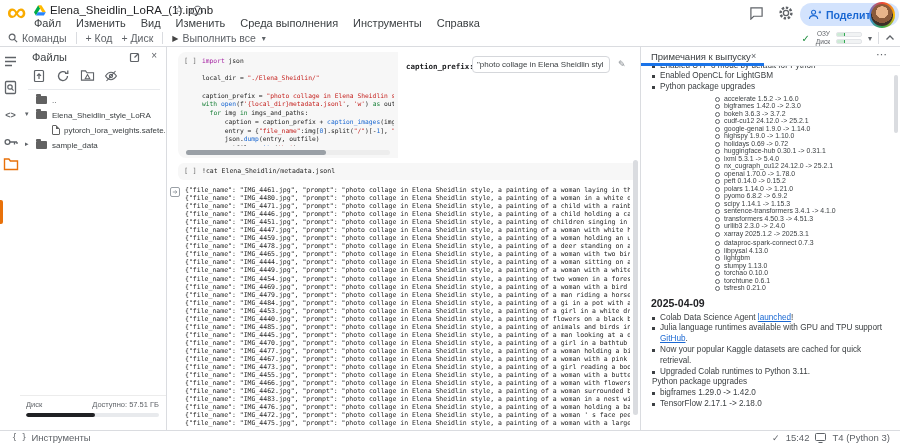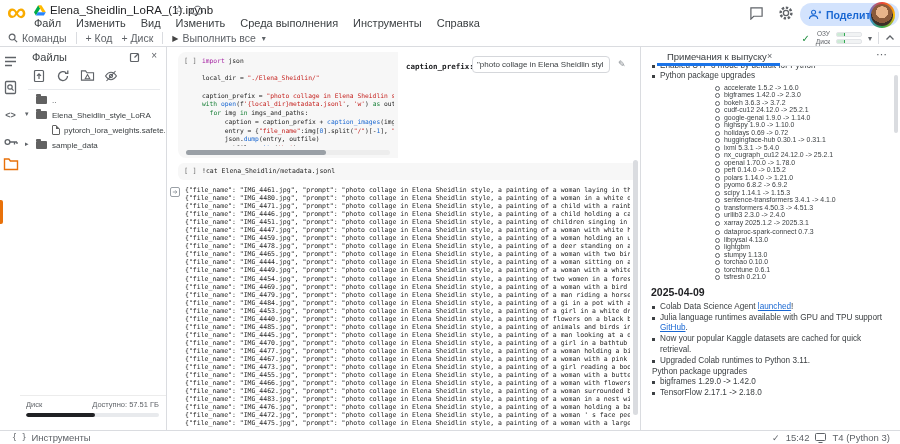--- a/index.html
+++ b/index.html
@@ -79,21 +79,21 @@
   #cell2 { position:absolute; left:10px; top:116px; width:460px; height:17px; background:#f7f7f7; border-radius:6px; }
   #cell2 .gutter { top:4px; }
   #cell2-line { position:absolute; left:24px; top:4px; font-family:"DejaVu Sans Mono", monospace; font-size:6.5px; color:#252525; white-space:pre; }
   #output-icon { position:absolute; left:2px; top:140px; }
   #output-lines { position:absolute; left:17px; top:139px; right:10px; bottom:0; overflow:hidden; }
   .ol { height:8.05px; font-family:"DejaVu Sans Mono", monospace; font-size:6.5px; color:#1f1f1f; white-space:pre; overflow:hidden; }
   #main-scrollbar { position:absolute; right:2px; top:113px; width:5px; height:255px; background:#dadce0; border-radius:3px; }
 
   
   #rnpanel { position:absolute; left:640px; right:0; top:47px; bottom:14px; background:#fff; border-left:1px solid #dadce0; overflow:hidden; }
-  #rn-header { position:absolute; left:16px; right:0; top:0; height:19px; background:#fff; border-bottom:1px solid #e8eaed; z-index:2; }
+  #rn-header { position:absolute; left:0; right:0; top:0; height:19px; background:#fff; border-bottom:1px solid #e8eaed; z-index:2; }
   #rn-tab { position:absolute; left:10px; top:4px; font-size:9.5px; color:#3c4043; }
   #rn-tab-close { position:absolute; left:110px; top:4px; font-size:9px; color:#5f6368; }
   #rn-underline { position:absolute; left:0; top:16px; width:123px; height:2.5px; background:#1a73e8; }
   #rn-more { position:absolute; right:12px; top:1px; font-size:11px; color:#5f6368; letter-spacing:1px; }
   #rn-content { position:absolute; left:10px; right:14px; top:14px; bottom:0; overflow:hidden; z-index:1; color:#3c4043; }
   .rn-b { position:relative; padding-left:9px; font-size:8.2px; line-height:10.8px; }
   .rn-b::before { content:""; position:absolute; left:1px; top:4px; width:3px; height:3px; background:#3c4043; }
   .rn-cut { line-height:10px; }
   .rn-sub { position:relative; padding-left:73px; font-size:6.9px; line-height:7.5px; }
   .rn-sub::before { content:""; position:absolute; left:64px; top:2px; width:3px; height:3px; border:0.8px solid #5f6368; border-radius:50%; }
@@ -375,20 +375,21 @@
         <div class="ol">{"file_name": "IMG_4476.jpg", "prompt": "photo collage in Elena Sheidlin style, a painting of a woman holding a basket</div>
         <div class="ol">{"file_name": "IMG_4472.jpg", "prompt": "photo collage in Elena Sheidlin style, a painting of a woman ' s face peeking</div>
         <div class="ol">{"file_name": "IMG_4475.jpg", "prompt": "photo collage in Elena Sheidlin style, a painting of a woman with a large flo</div>
       </div>
     <div id="main-scrollbar"></div>
   </div>
 
   <div id="rnpanel">
     <div id="rn-content">
         <div class="rn-b rn-cut"><span>Enabled UTF-8 mode by default for Python</span></div>
+        <div class="rn-b"><span>Enabled OpenCL for LightGBM</span></div>
         <div class="rn-b"><span>Python package upgrades</span></div>
         <div class="rn-sublist">
           <div class="rn-sub">accelerate 1.5.2 -&gt; 1.6.0</div>
           <div class="rn-sub">bigframes 1.42.0 -&gt; 2.3.0</div>
           <div class="rn-sub">bokeh 3.6.3 -&gt; 3.7.2</div>
           <div class="rn-sub">cudf-cu12 24.12.0 -&gt; 25.2.1</div>
           <div class="rn-sub">google-genai 1.9.0 -&gt; 1.14.0</div>
           <div class="rn-sub">highspy 1.9.0 -&gt; 1.10.0</div>
           <div class="rn-sub">holidays 0.69 -&gt; 0.72</div>
           <div class="rn-sub">huggingface-hub 0.30.1 -&gt; 0.31.1</div>

